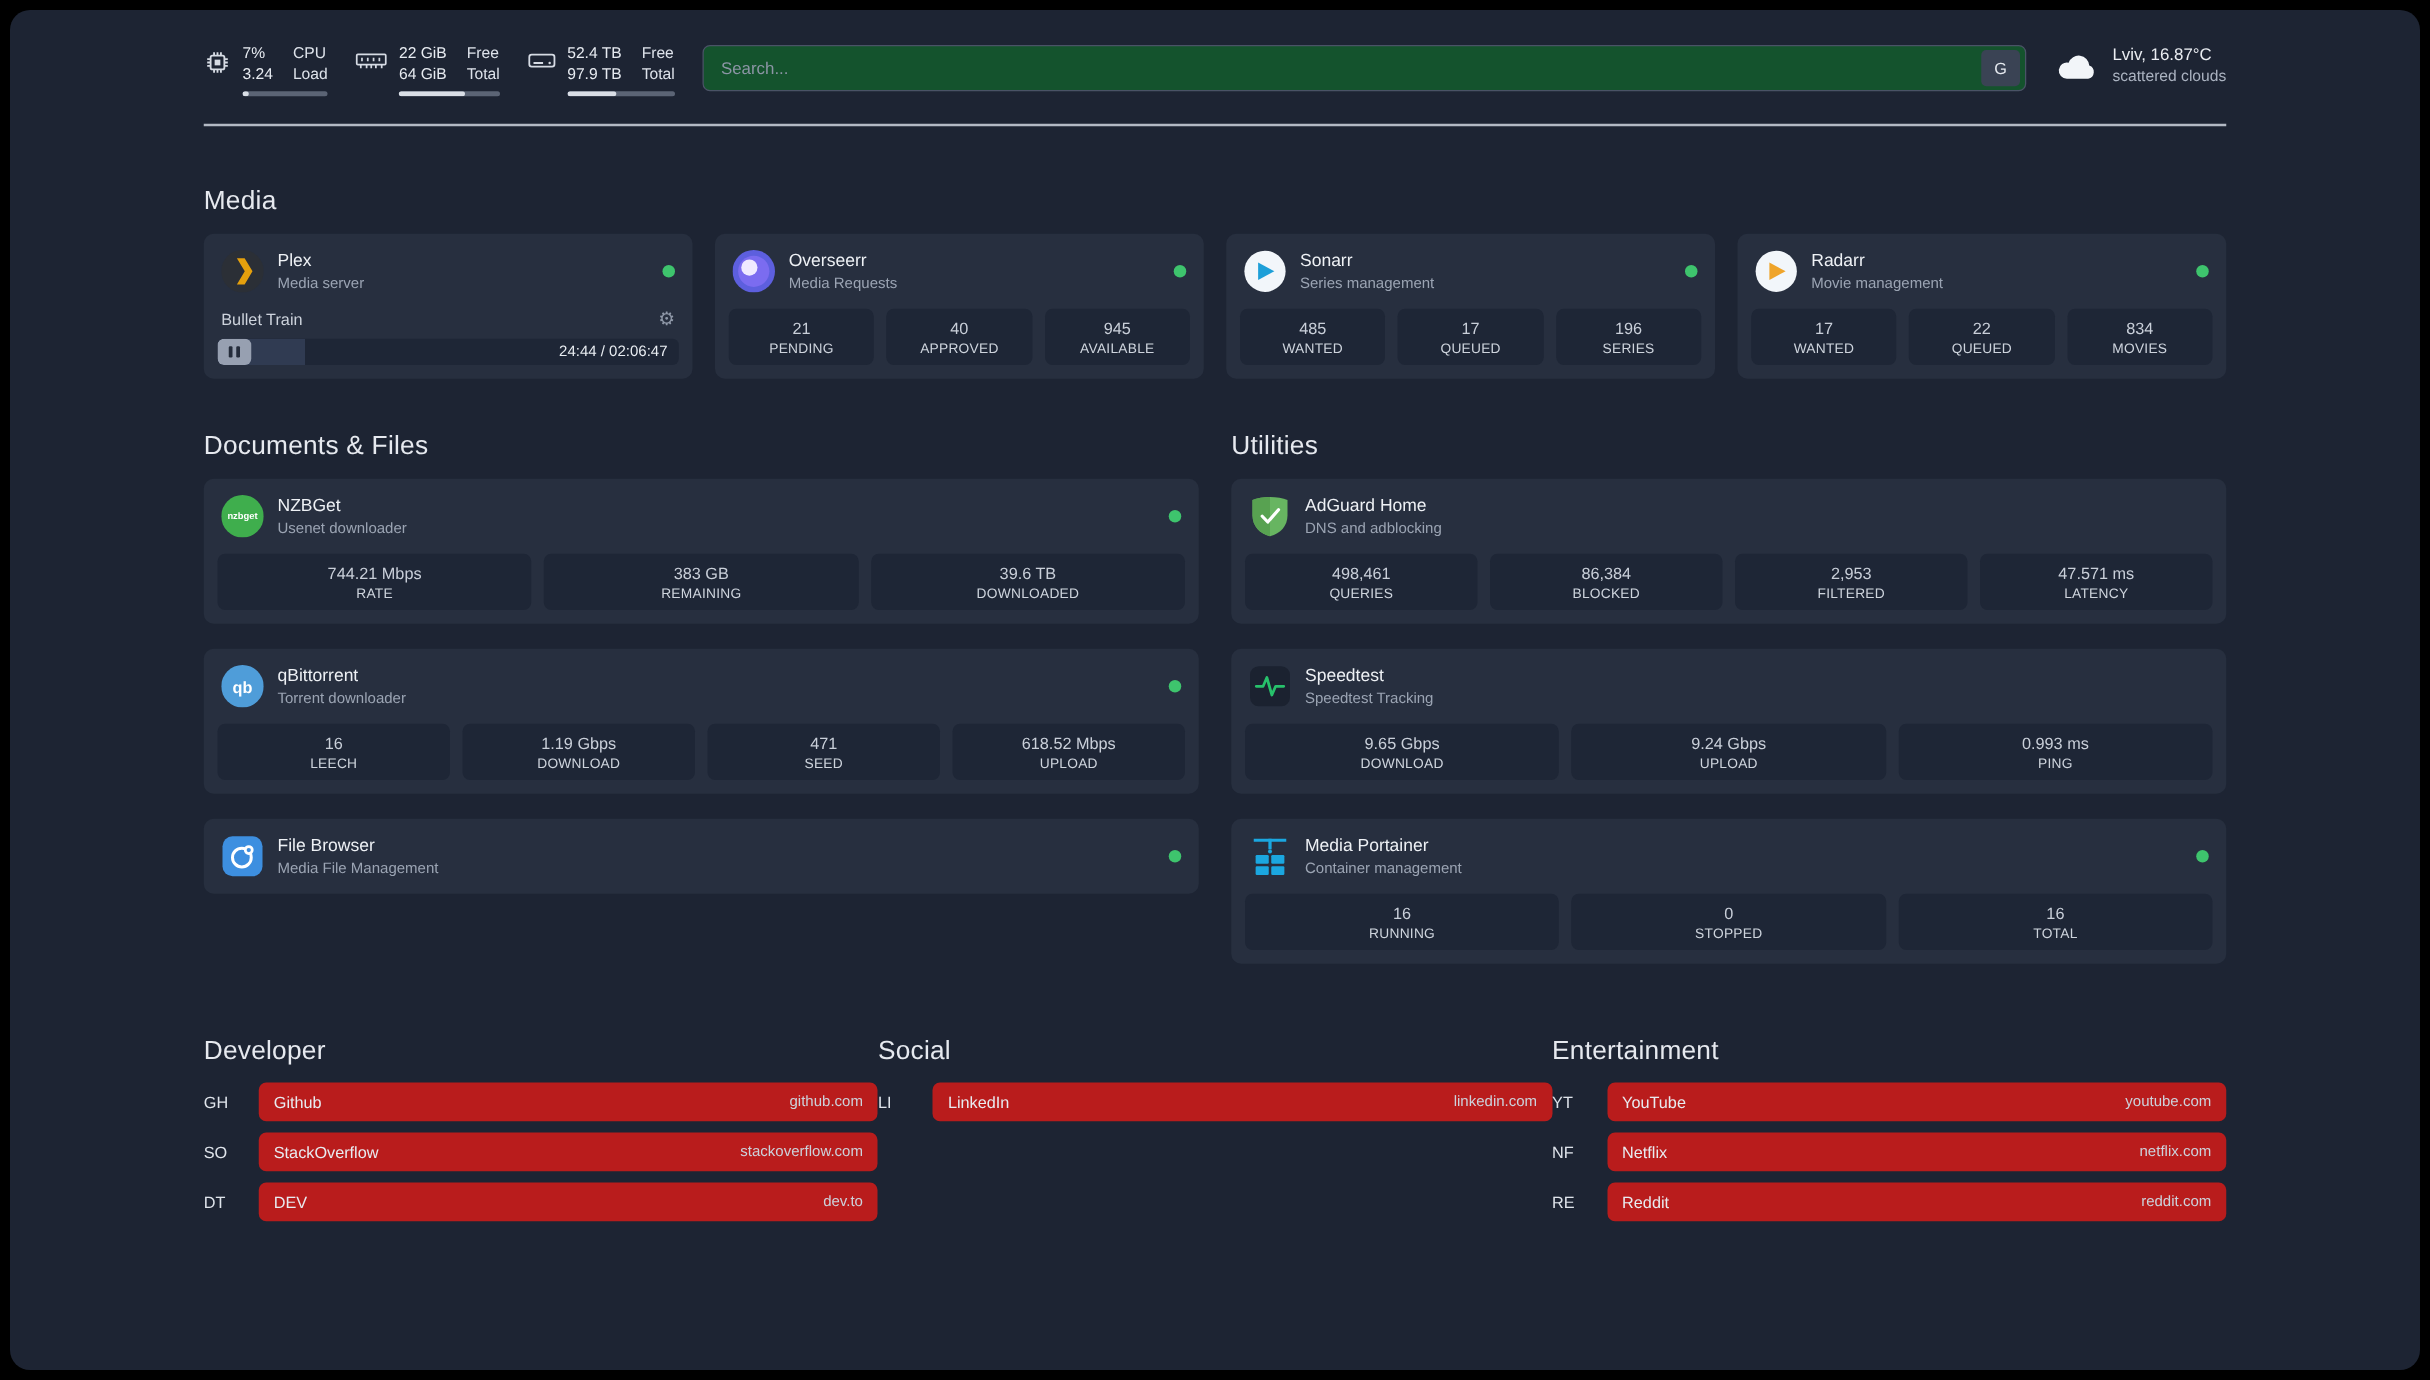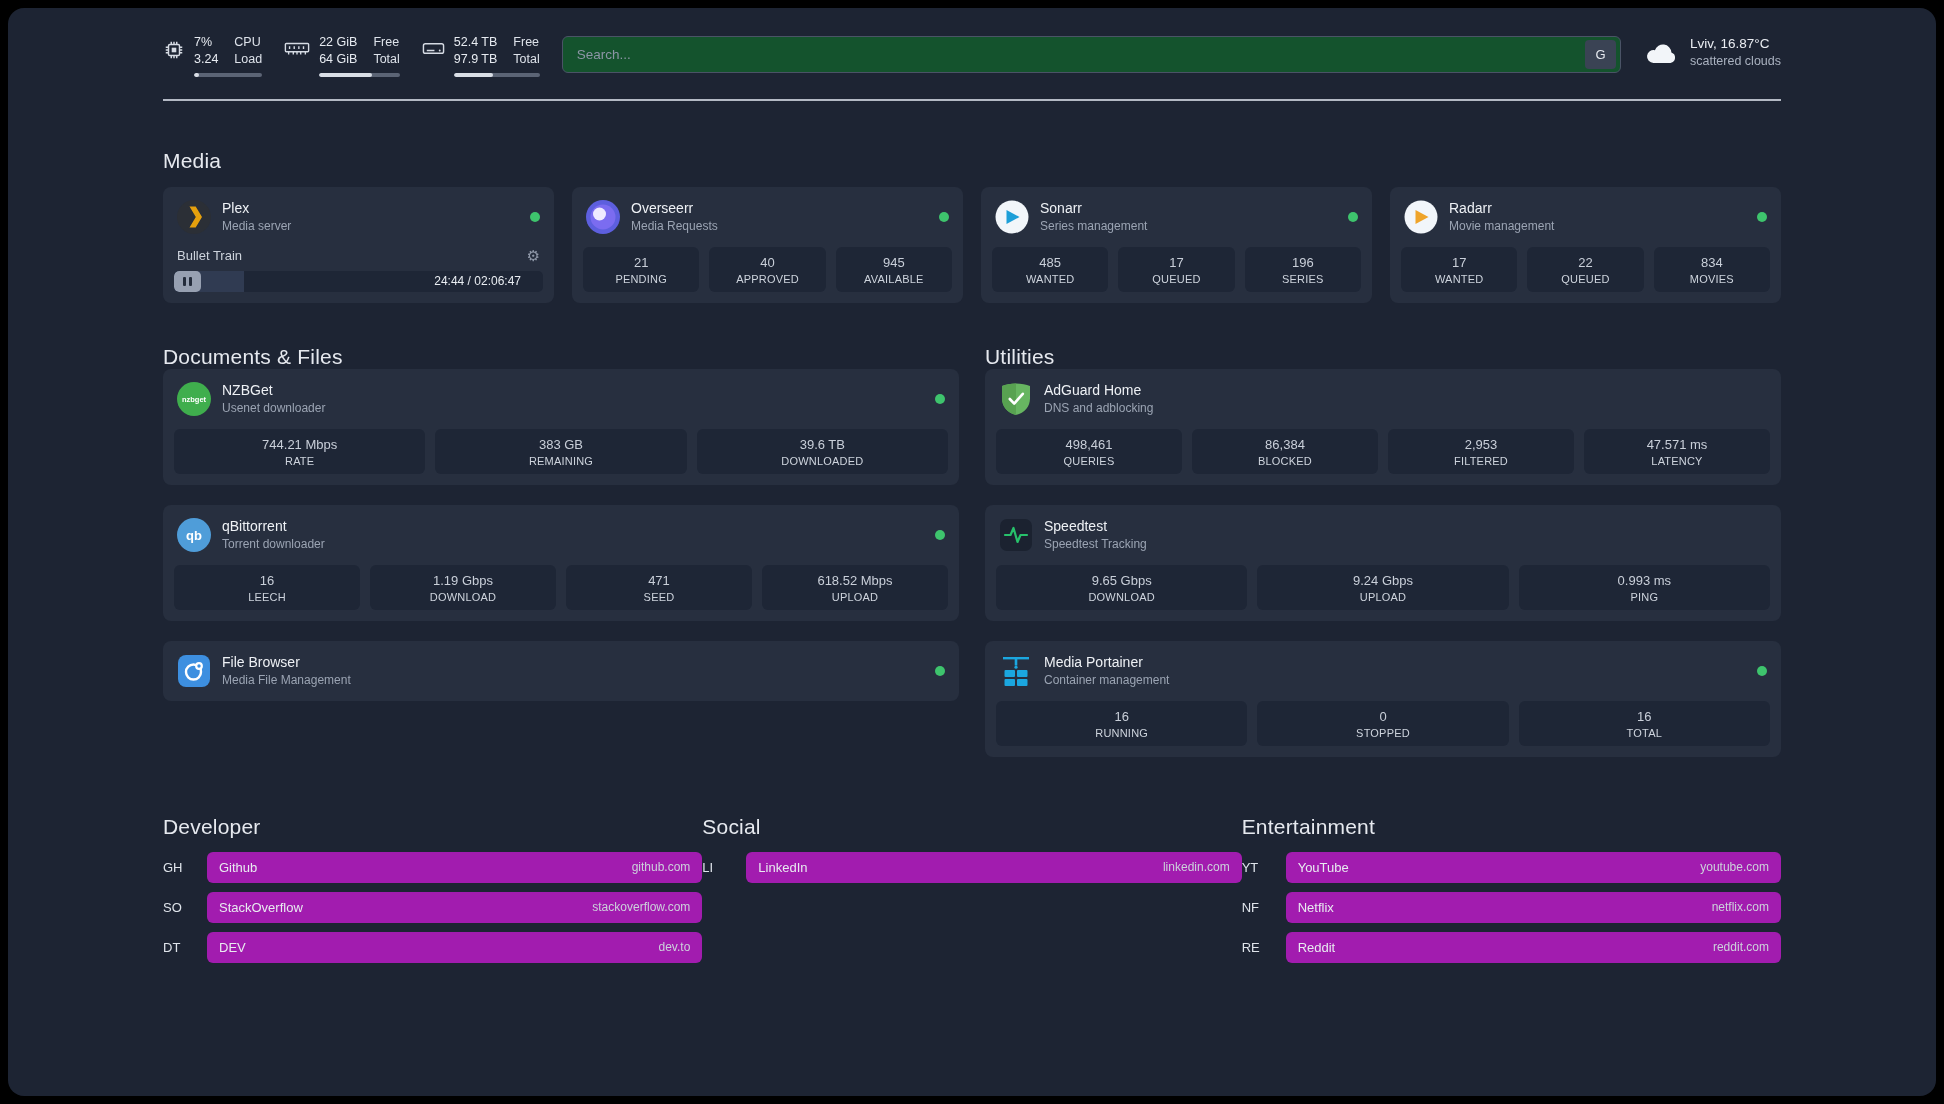--- a/index.html
+++ b/index.html
@@ -42,34 +42,34 @@
   .stat .v { font-size: 13px; color: #c9cfd9; white-space: nowrap; }
   .stat .l { font-size: 11px; font-weight: 400; color: #ced4dd; margin-top: 3px; letter-spacing: .2px; white-space: nowrap; }
 
   
   .plex-now { display: flex; align-items: center; margin-top: 12px; padding: 0 3px; font-size: 13px; color: #cdd3dc; }
   .gear { margin-left: auto; color: #8f98a8; font-size: 15px; cursor: pointer; line-height: 1; }
   .plex-bar { position: relative; margin-top: 8px; height: 21px; background: #1e2636; border-radius: 5px; overflow: hidden; cursor: pointer; }
   .plex-fill { position: absolute; left: 0; top: 0; bottom: 0; background: #303b52; }
   .pause-btn { position: absolute; left: 0; top: 0; bottom: 0; width: 27px; background: #97a0b1; border-radius: 5px; display: flex; align-items: center; justify-content: center; gap: 3px; cursor: pointer; }
   .pause-btn i { width: 3px; height: 9px; background: #242c3b; border-radius: 1px; }
-  .plex-time { position: absolute; right: 22px; top: 50%; transform: translateY(-50%); font-size: 12px; color: #e9edf2; }
+  .plex-time { position: absolute; right: 9px; top: 50%; transform: translateY(-50%); font-size: 12px; color: #e9edf2; }
 
   
   .cols { display: grid; grid-template-columns: 1fr 1fr; column-gap: 26px; margin-top: 42px; align-items: start; }
-  .col .section-title { }
+  .col .section-title { margin-bottom: 14px; }
   .col .card { margin-bottom: 20px; }
   .col .card:last-child { margin-bottom: 0; }
 
   
   .bookmarks { display: grid; grid-template-columns: repeat(3, 1fr); margin-top: 58px; padding-bottom: 36px; }
   .bm .section-title { margin-bottom: 13px; }
   .bm-row { display: flex; align-items: center; margin-bottom: 9px; }
   .bm-abbr { width: 44px; flex: none; font-size: 13px; color: #dfe4eb; }
-  .bm-pill { flex: 1; height: 31px; display: flex; align-items: center; justify-content: space-between; background: #a21caf; border-radius: 6px; padding: 0 12px; cursor: pointer; }
+  .bm-pill { flex: 1; height: 31px; display: flex; align-items: center; justify-content: space-between; background: #b91c1c; border-radius: 6px; padding: 0 12px; cursor: pointer; }
   .bm-name { font-size: 13px; color: #e8ebf0; }
   .bm-url { font-size: 12px; color: #ccd2db; }
 </style>
 </head>
 <body>
 
 <div class="frame">
 <div class="content">
 
   <div class="topbar">

